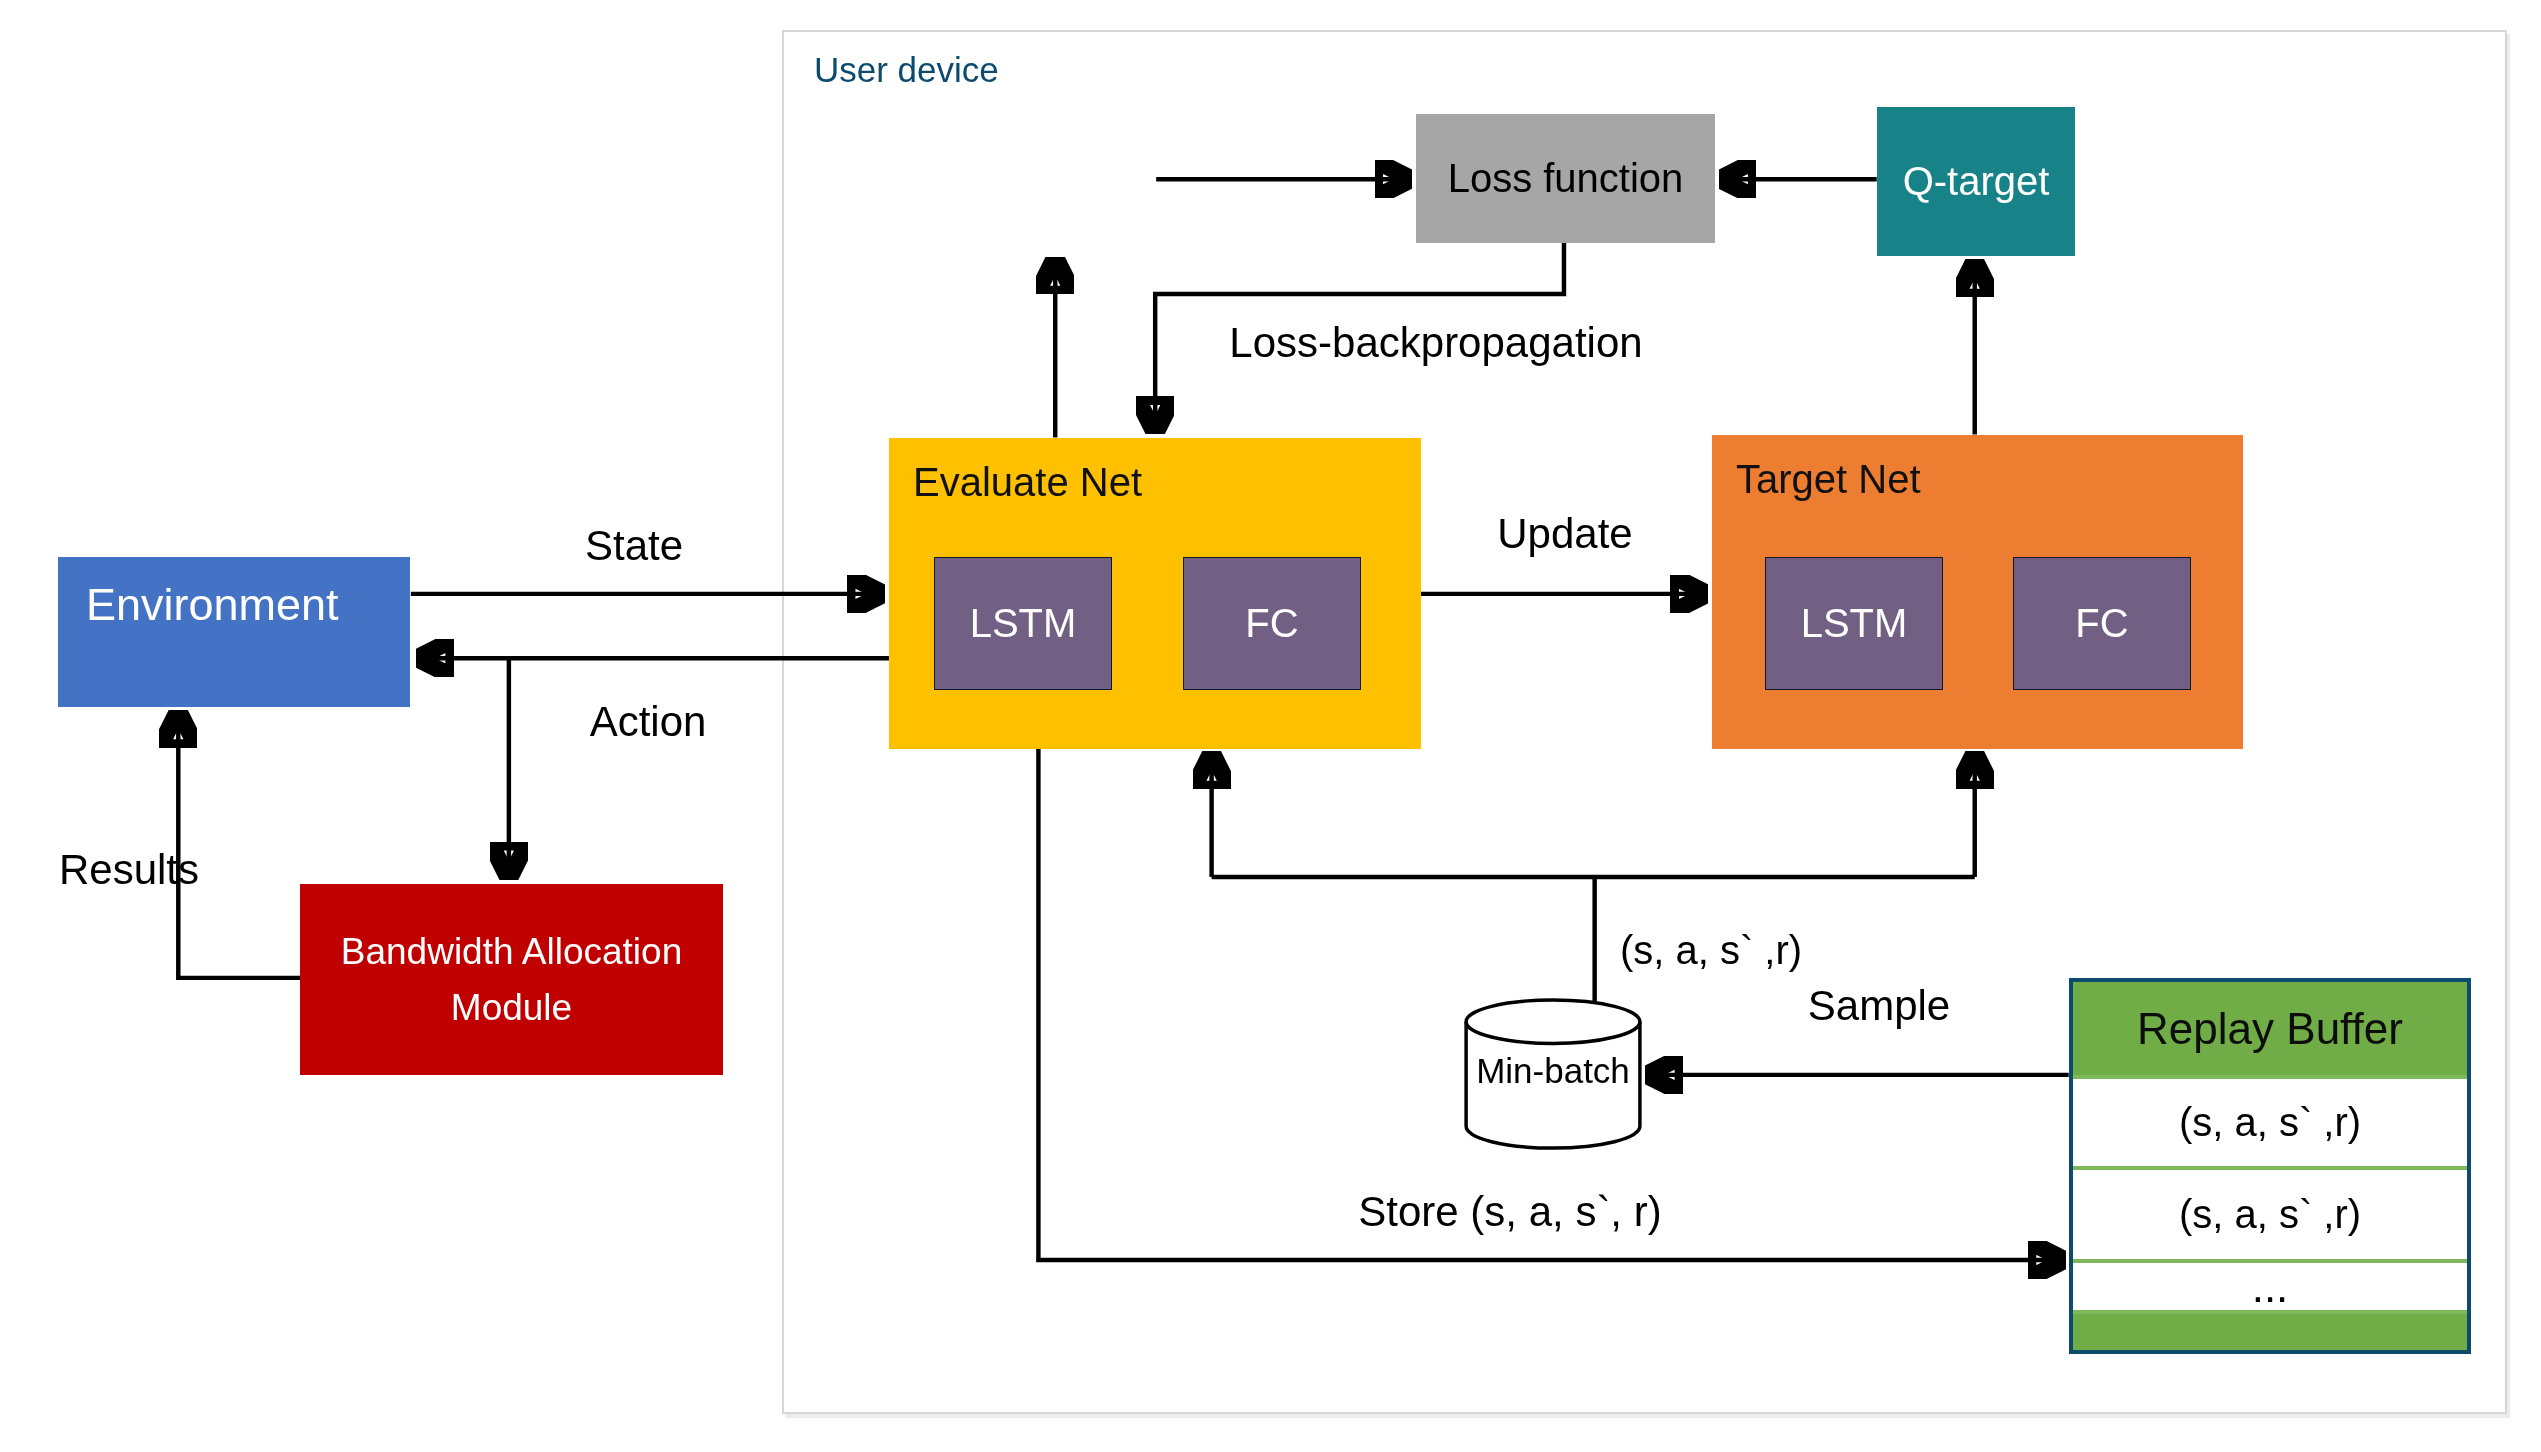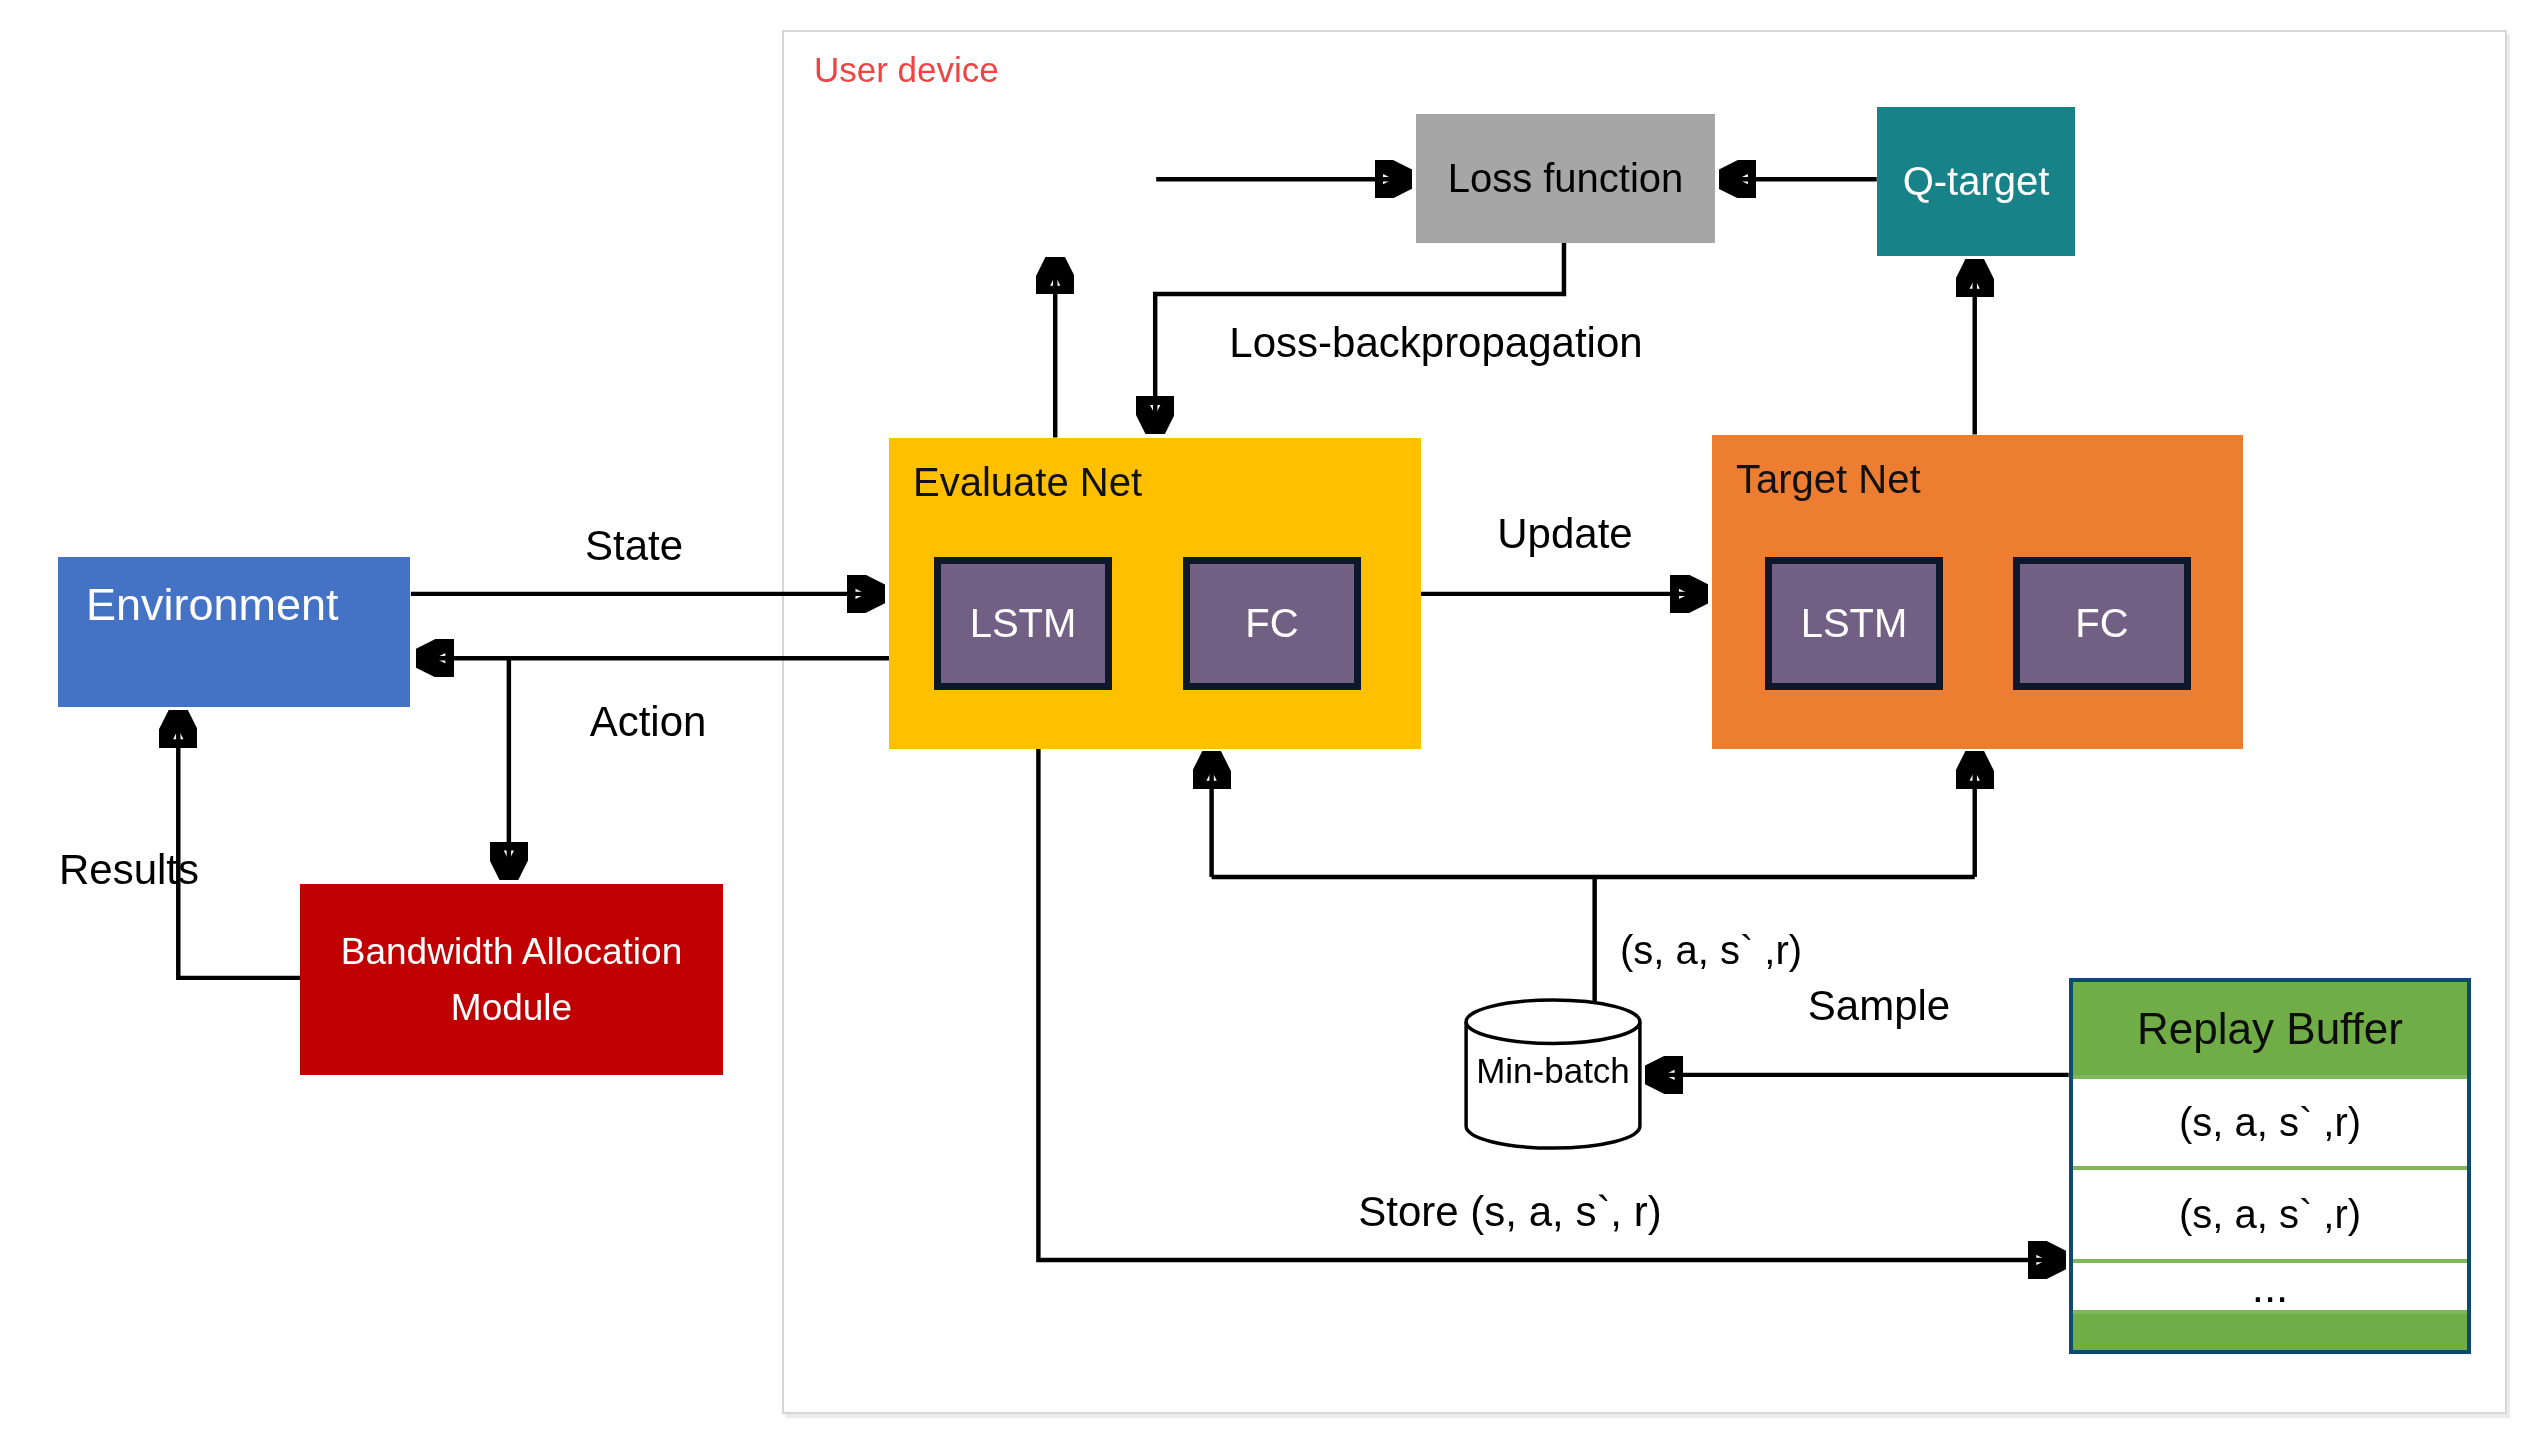--- a/index.html
+++ b/index.html
@@ -28,21 +28,21 @@
   
   #user-device {
     position: absolute; left: 782px; top: 30px;
     width: 1725px; height: 1384px;
     background: #ffffff;
     border: 2px solid #d6d6d6;
     box-shadow: 3px 4px 0 #ececec;
   }
   #user-device-label {
     position: absolute; left: 814px; top: 50px;
-    font-size: 35px; color: #ef4444;
+    font-size: 35px; color: #0c4a6e;
   }
 
   
   #environment {
     left: 58px; top: 557px; width: 352px; height: 150px;
     justify-content: flex-start; align-items: flex-start;
     padding: 22px 0 0 28px;
     color: #fff; font-size: 45px;
   }
   
@@ -57,21 +57,21 @@
   #q-target { left: 1877px; top: 107px; width: 198px; height: 149px; color: #fff; font-size: 40px; }
 
   
   .net { position: absolute; }
   #evaluate-net { left: 889px; top: 438px; width: 532px; height: 311px; }
   #target-net  { left: 1712px; top: 435px; width: 531px; height: 314px; }
   .net-title { position: absolute; left: 24px; top: 22px; font-size: 40px; color: #111; }
   .inner-box {
     position: absolute;
     width: 178px; height: 133px;
-    border: 7px solid #0f172a;
+    border: 1px solid #0f172a;
     display: flex; align-items: center; justify-content: center;
     color: #fff; font-size: 40px;
   }
   #evaluate-net .inner-lstm { left: 45px;  top: 119px; }
   #evaluate-net .inner-fc   { left: 294px; top: 119px; }
   #target-net  .inner-lstm  { left: 53px;  top: 122px; }
   #target-net  .inner-fc    { left: 301px; top: 122px; }
 
   
   #min-batch-wrap { position: absolute; left: 1461px; top: 996px; width: 184px; height: 158px; }

